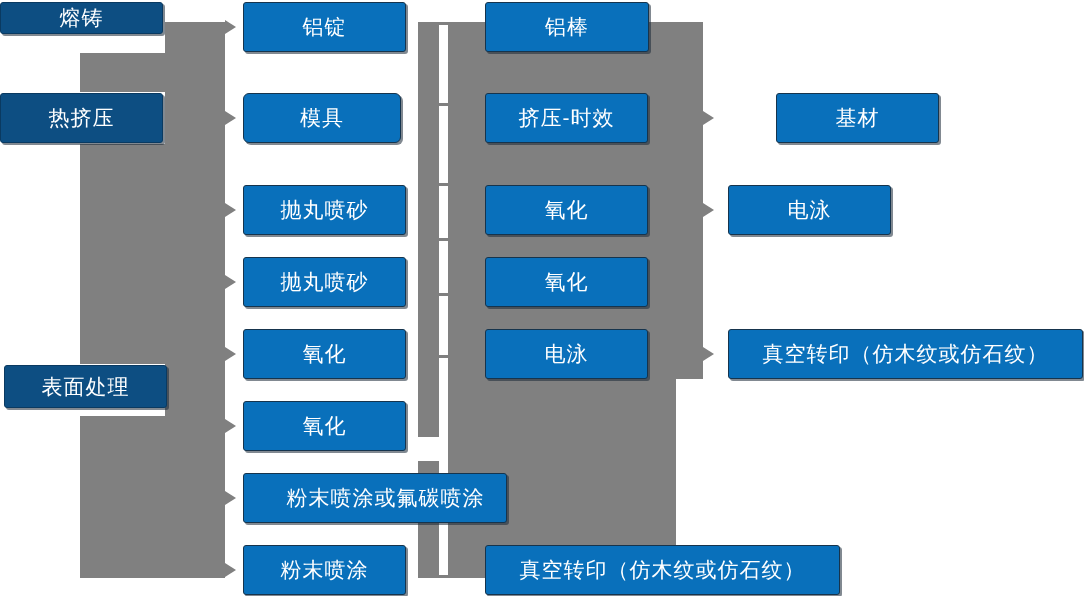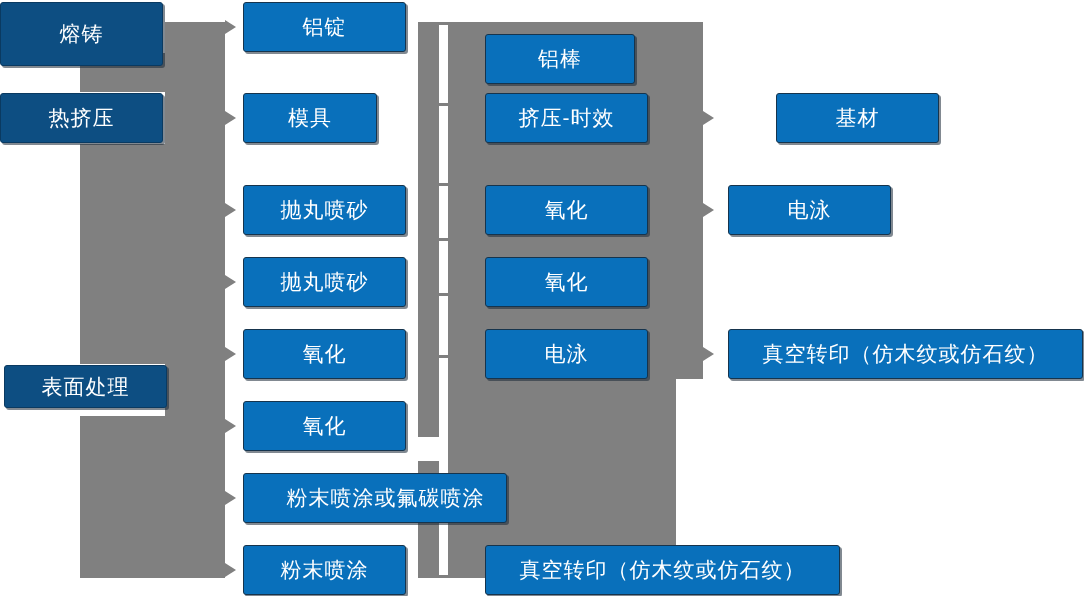--- a/index.html
+++ b/index.html
@@ -117,54 +117,54 @@
   <div class="stub" style="left:439px; top:575px; width:20px;"></div>
 
   <div class="conn" style="left:448px; top:22px; width:255px; height:556px;"></div>
   <div class="conn" style="left:676px; top:379px; width:27px; height:166px; background:#ffffff;"></div>
 
   <div class="arrow-r" style="left:703px; top:111px;"></div>
   <div class="arrow-r" style="left:703px; top:203px;"></div>
   <div class="arrow-r" style="left:703px; top:347px;"></div>
 
   <div id="boxes-layer">
-      <div class="box dark" style="left: 0px; top: 2px; width: 163px; height: 64px;">
+      <div class="box dark" style="left: 0px; top: 2px; width: 163px; height: 32px;">
         <span>熔铸</span>
       </div>
       <div class="box dark" style="left: 0px; top: 93px; width: 163px; height: 50px;">
         <span>热挤压</span>
       </div>
       <div class="box dark" style="left: 4px; top: 365px; width: 163px; height: 43px;">
         <span>表面处理</span>
       </div>
       <div class="box bright" style="left: 243px; top: 2px; width: 163px; height: 50px; align-items: center;">
         <span>铝锭</span>
       </div>
-      <div class="box bright" style="left: 243px; top: 93px; width: 134px; height: 50px;">
+      <div class="box bright" style="left: 243px; top: 93px; width: 158px; height: 50px; border-radius: 6px;">
         <span>模具</span>
       </div>
       <div class="box bright" style="left: 243px; top: 185px; width: 163px; height: 50px;">
         <span>抛丸喷砂</span>
       </div>
       <div class="box bright" style="left: 243px; top: 257px; width: 163px; height: 50px;">
         <span>抛丸喷砂</span>
       </div>
       <div class="box bright" style="left: 243px; top: 329px; width: 163px; height: 50px;">
         <span>氧化</span>
       </div>
       <div class="box bright" style="left: 243px; top: 401px; width: 163px; height: 50px;">
         <span>氧化</span>
       </div>
       <div class="box bright" style="left: 243px; top: 473px; width: 264px; height: 50px; padding-left: 21px;">
         <span>粉末喷涂或氟碳喷涂</span>
       </div>
       <div class="box bright" style="left: 243px; top: 545px; width: 163px; height: 50px;">
         <span>粉末喷涂</span>
       </div>
-      <div class="box bright" style="left: 485px; top: 2px; width: 150px; height: 50px; margin-top: 32px;">
+      <div class="box bright" style="left: 485px; top: 2px; width: 164px; height: 50px;">
         <span>铝棒</span>
       </div>
       <div class="box bright" style="left: 485px; top: 93px; width: 163px; height: 50px;">
         <span>挤压-时效</span>
       </div>
       <div class="box bright" style="left: 485px; top: 185px; width: 163px; height: 50px;">
         <span>氧化</span>
       </div>
       <div class="box bright" style="left: 485px; top: 257px; width: 163px; height: 50px;">
         <span>氧化</span>

